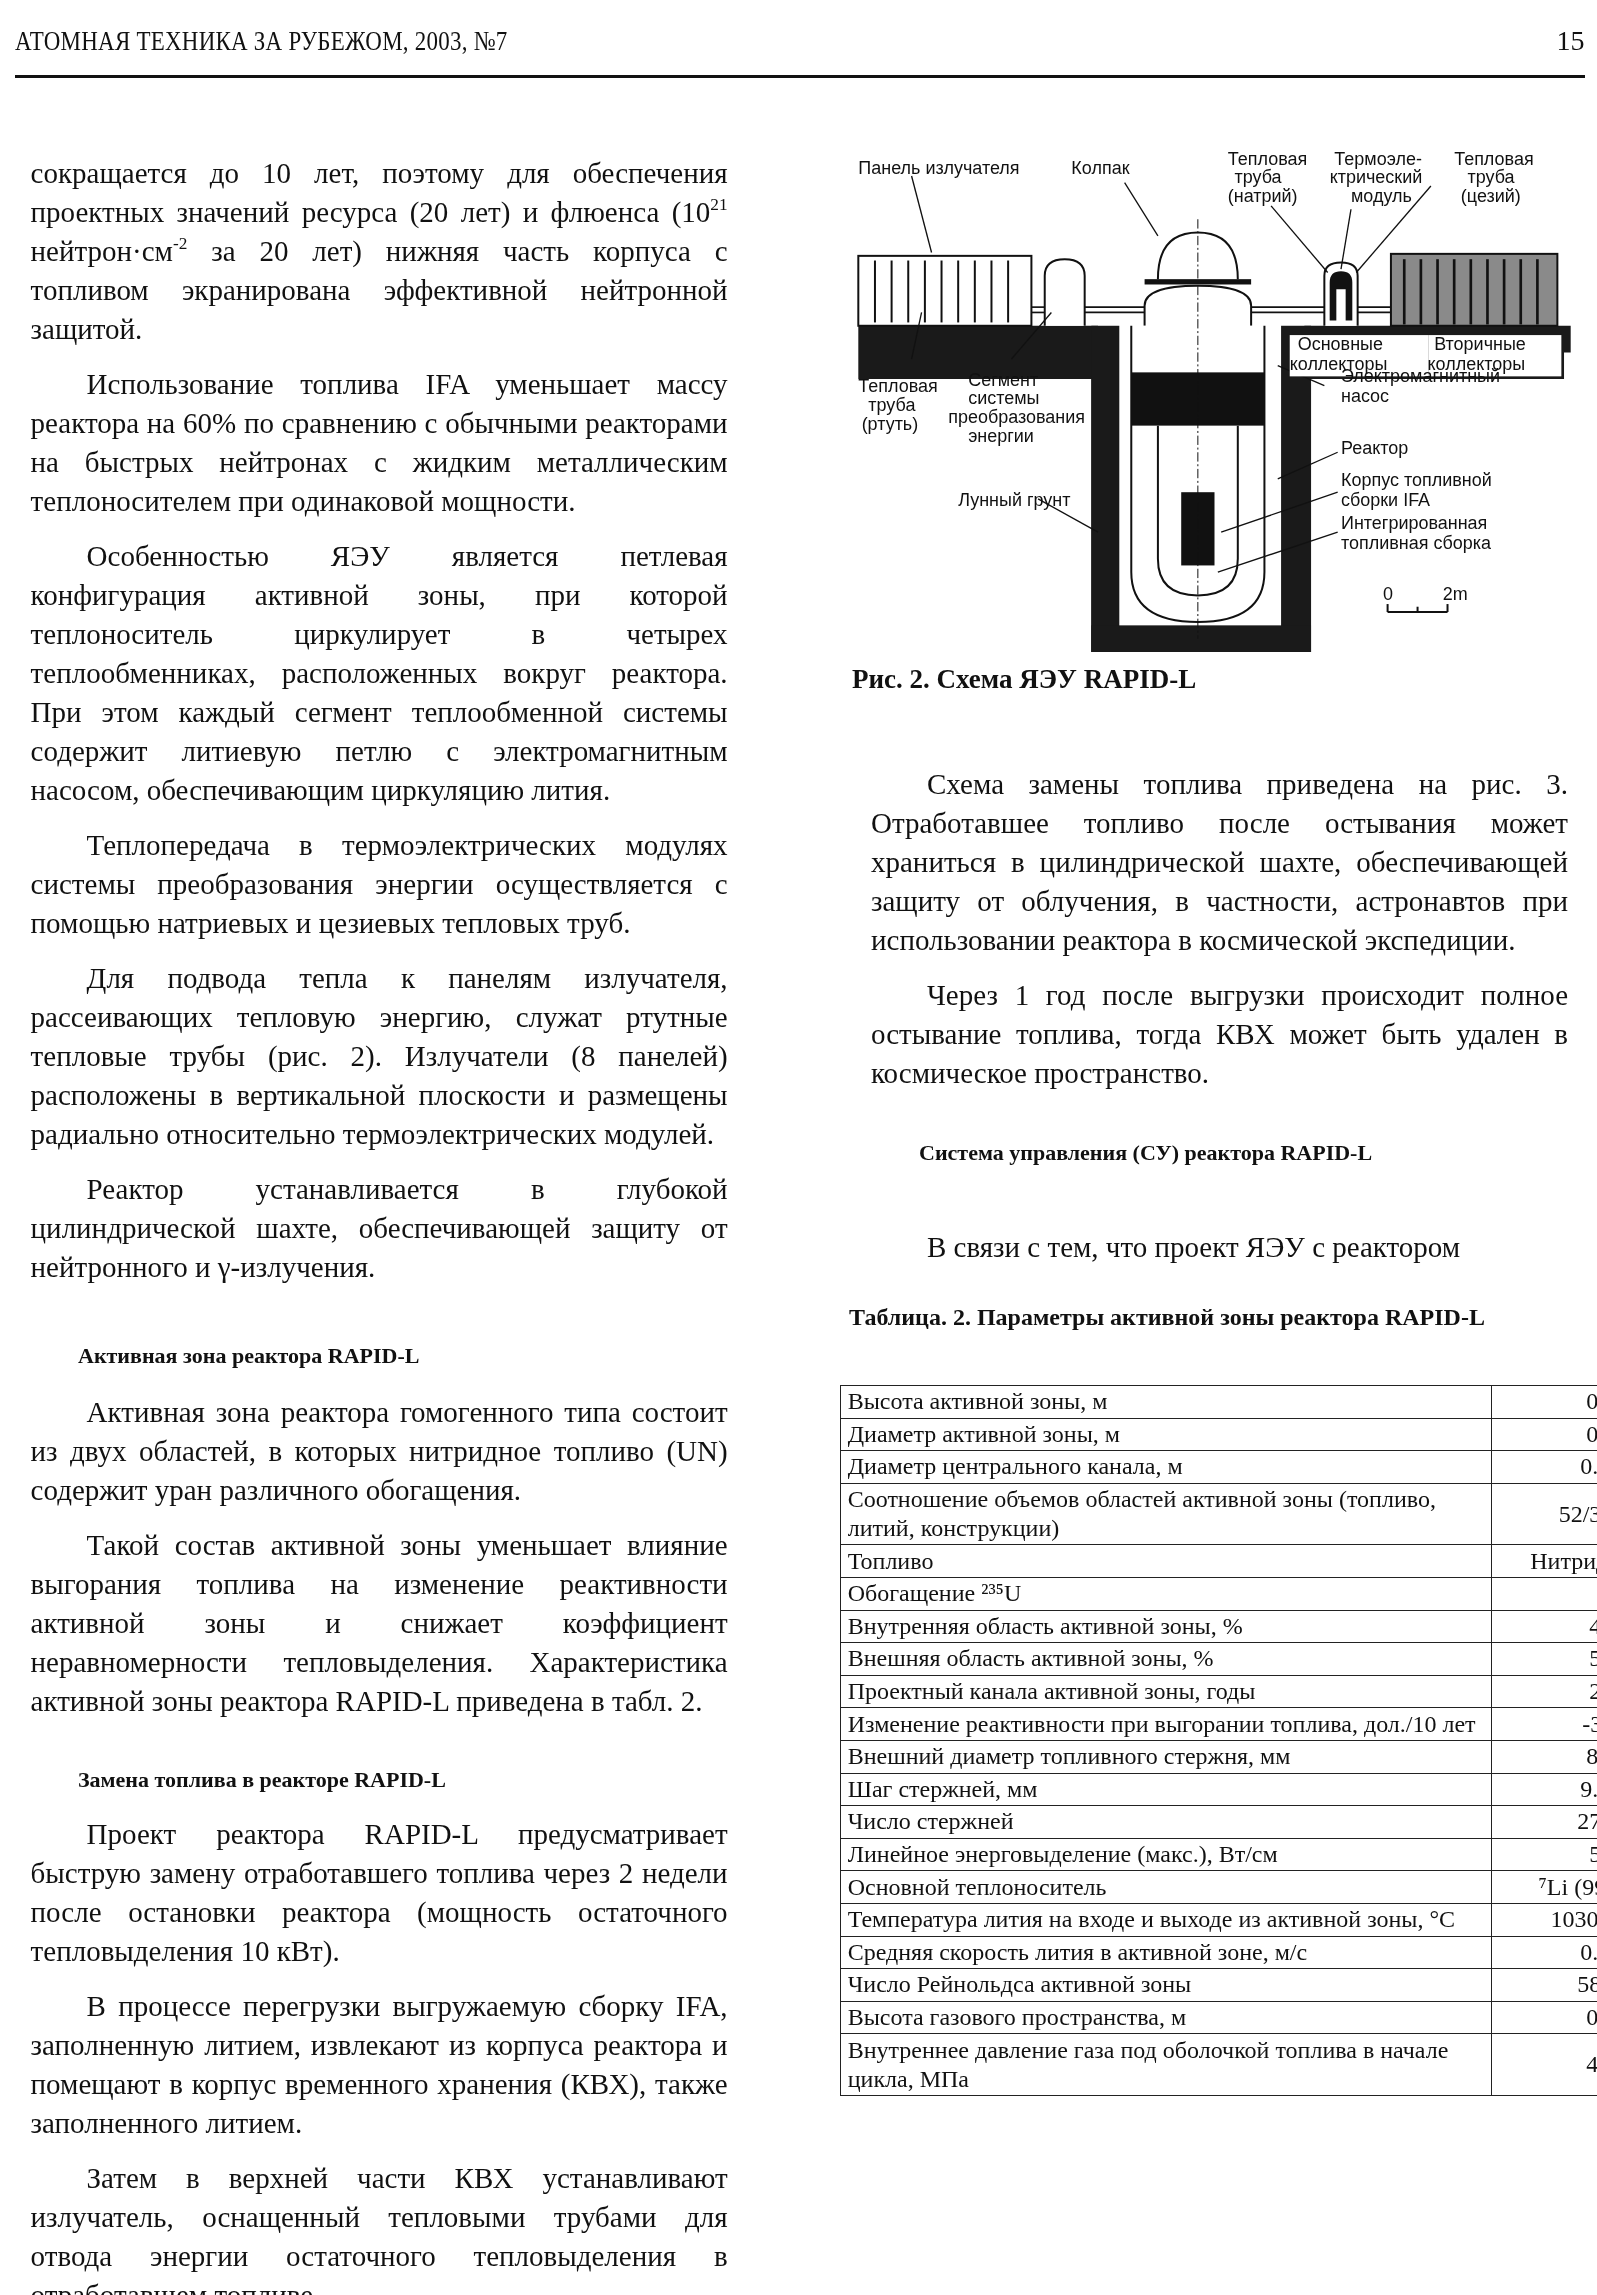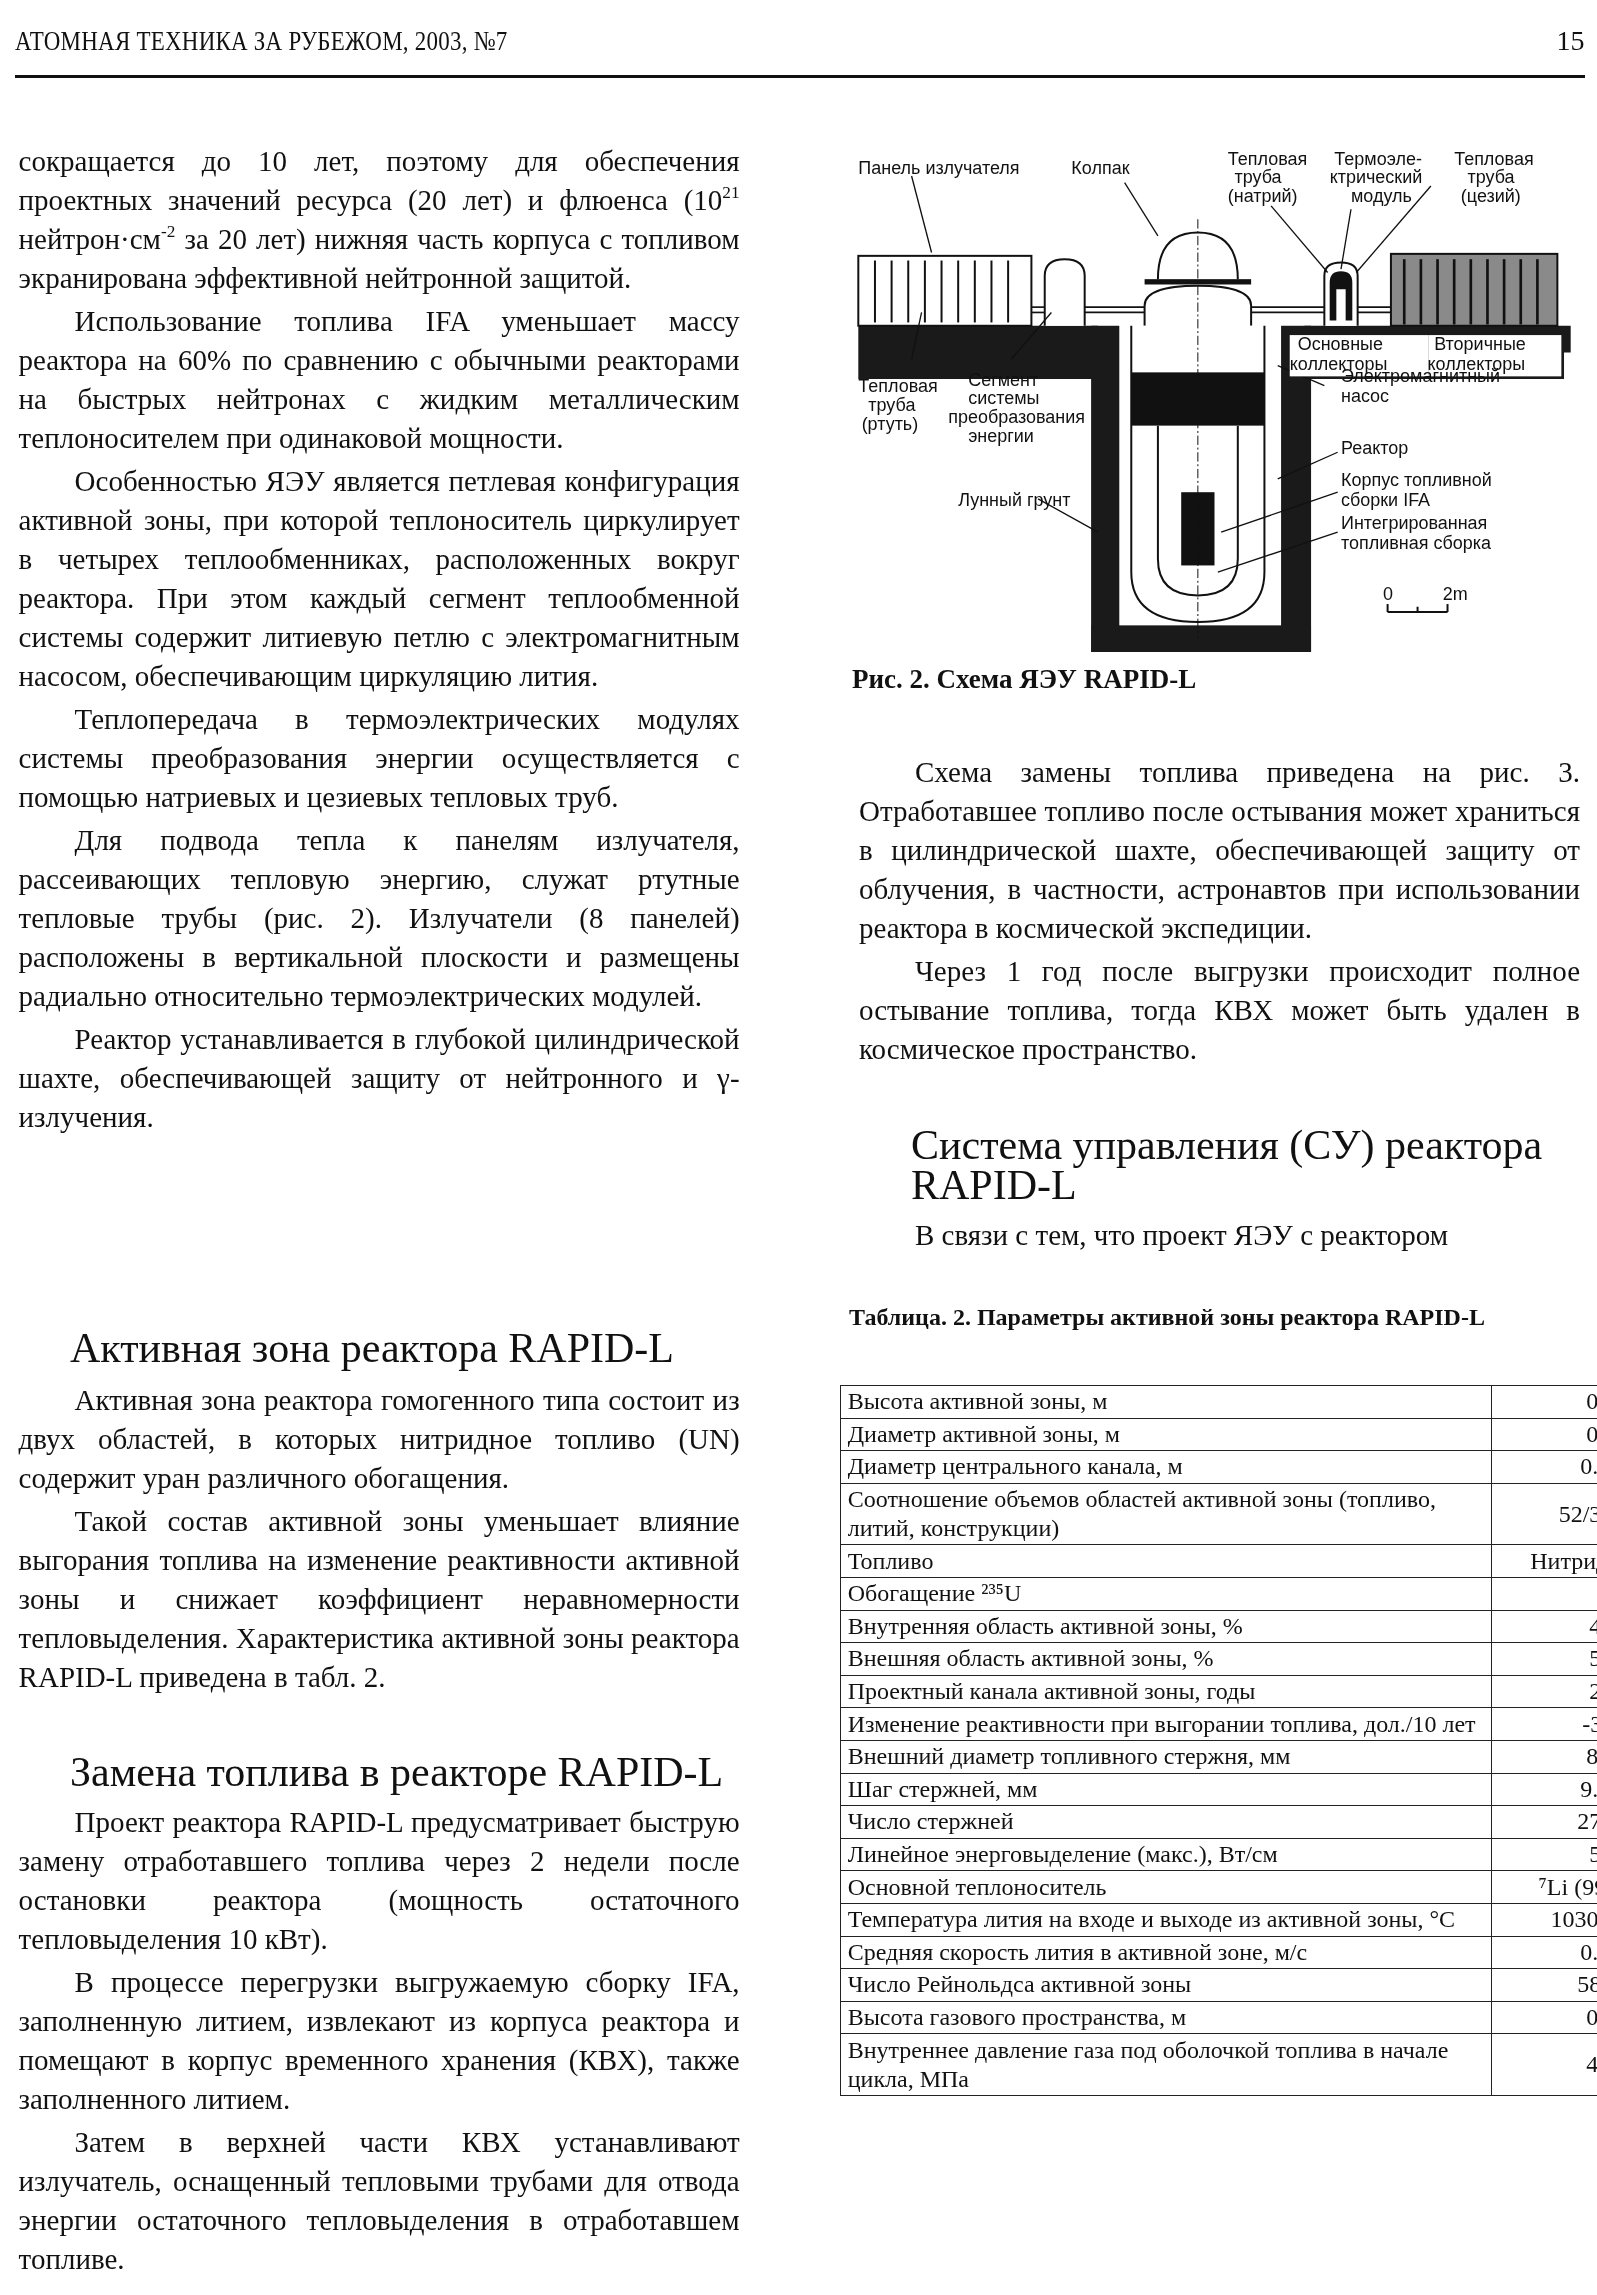--- a/index.html
+++ b/index.html
@@ -6,24 +6,24 @@
   body { width:1598px; height:2295px; position:relative; overflow:hidden; color:#111;
          font-family:"Liberation Serif", "DejaVu Serif", serif; }
   .header { position:absolute; left:14.6px; top:25px; width:1570px; height:43px; }
   .header .title { position:absolute; left:0; top:0; font-size:28px; letter-spacing:0.3px; transform:scaleX(0.82); transform-origin:left top; }
   .header .pageno { position:absolute; right:0; top:0; font-size:28px; }
   .rule { position:absolute; left:14.6px; top:75px; width:1570px; height:3.3px; background:#111; }
 
   .col { position:absolute; font-size:29px; line-height:39px; text-align:justify; }
   .col-left { left:14.6px; top:138px; width:729px; }
   .col-right { left:855px; top:749px; width:729px; }
-  .col p { margin:4px; text-indent:56px; transform-origin:left top; }
+  .col p { margin:16px; text-indent:56px; transform-origin:left top; }
   .col p.noind { text-indent:0; }
   .sup { font-size:17.3px; vertical-align:12px; line-height:0; }
-  h2 { font-size:42px; font-weight:normal; margin:0; line-height:40px; }
+  h2 { font-size:22px; font-weight:bold; margin:8px; line-height:40px; }
   .h-left1 { position:absolute; left:70px; top:1328px; }
   .h-left2 { position:absolute; left:70px; top:1752px; }
   .h-right { position:absolute; left:911px; top:1125px; width:632px; }
 
   .fig { position:absolute; left:845px; top:146px; width:739px; height:506px; }
   .fig svg { width:100%; height:100%; }
   .fig text { font-family:"Liberation Sans", "DejaVu Sans", sans-serif; font-size:27px; fill:#111; }
   .fig-caption { position:absolute; left:852px; top:664px; font-size:27px; font-weight:bold; }
 
   .tbl-title { position:absolute; left:849px; top:1302px; width:699px; font-size:24px; font-weight:bold; line-height:31px; }

